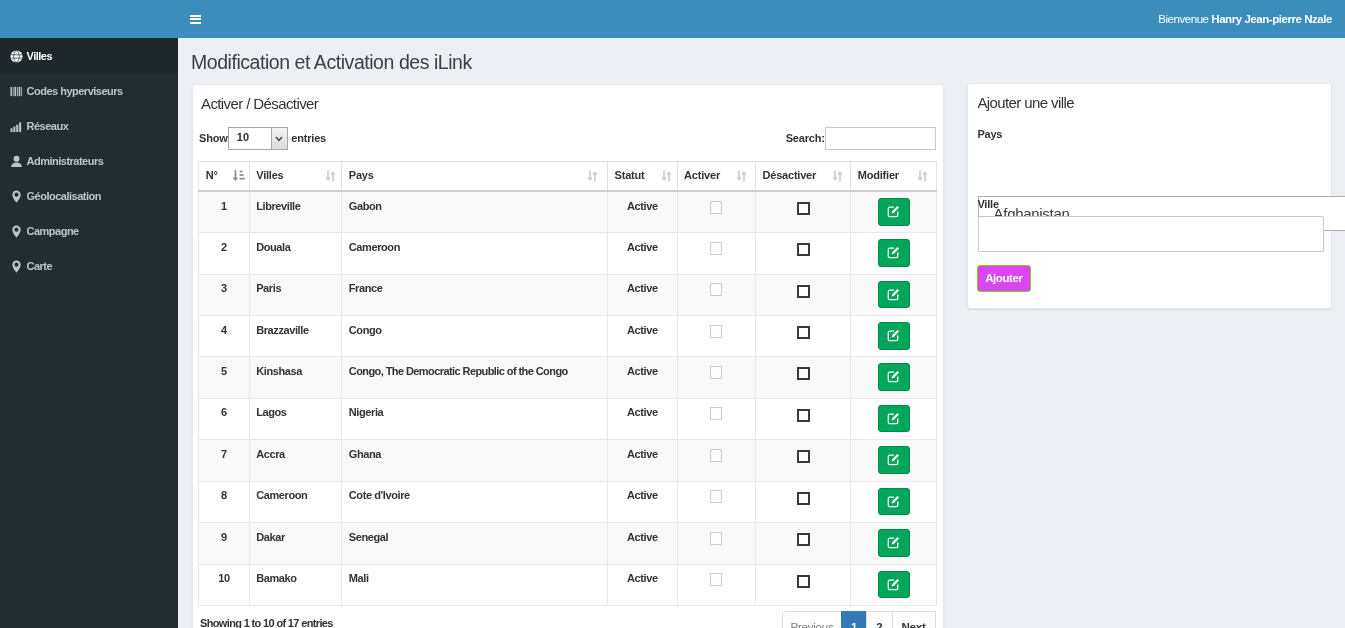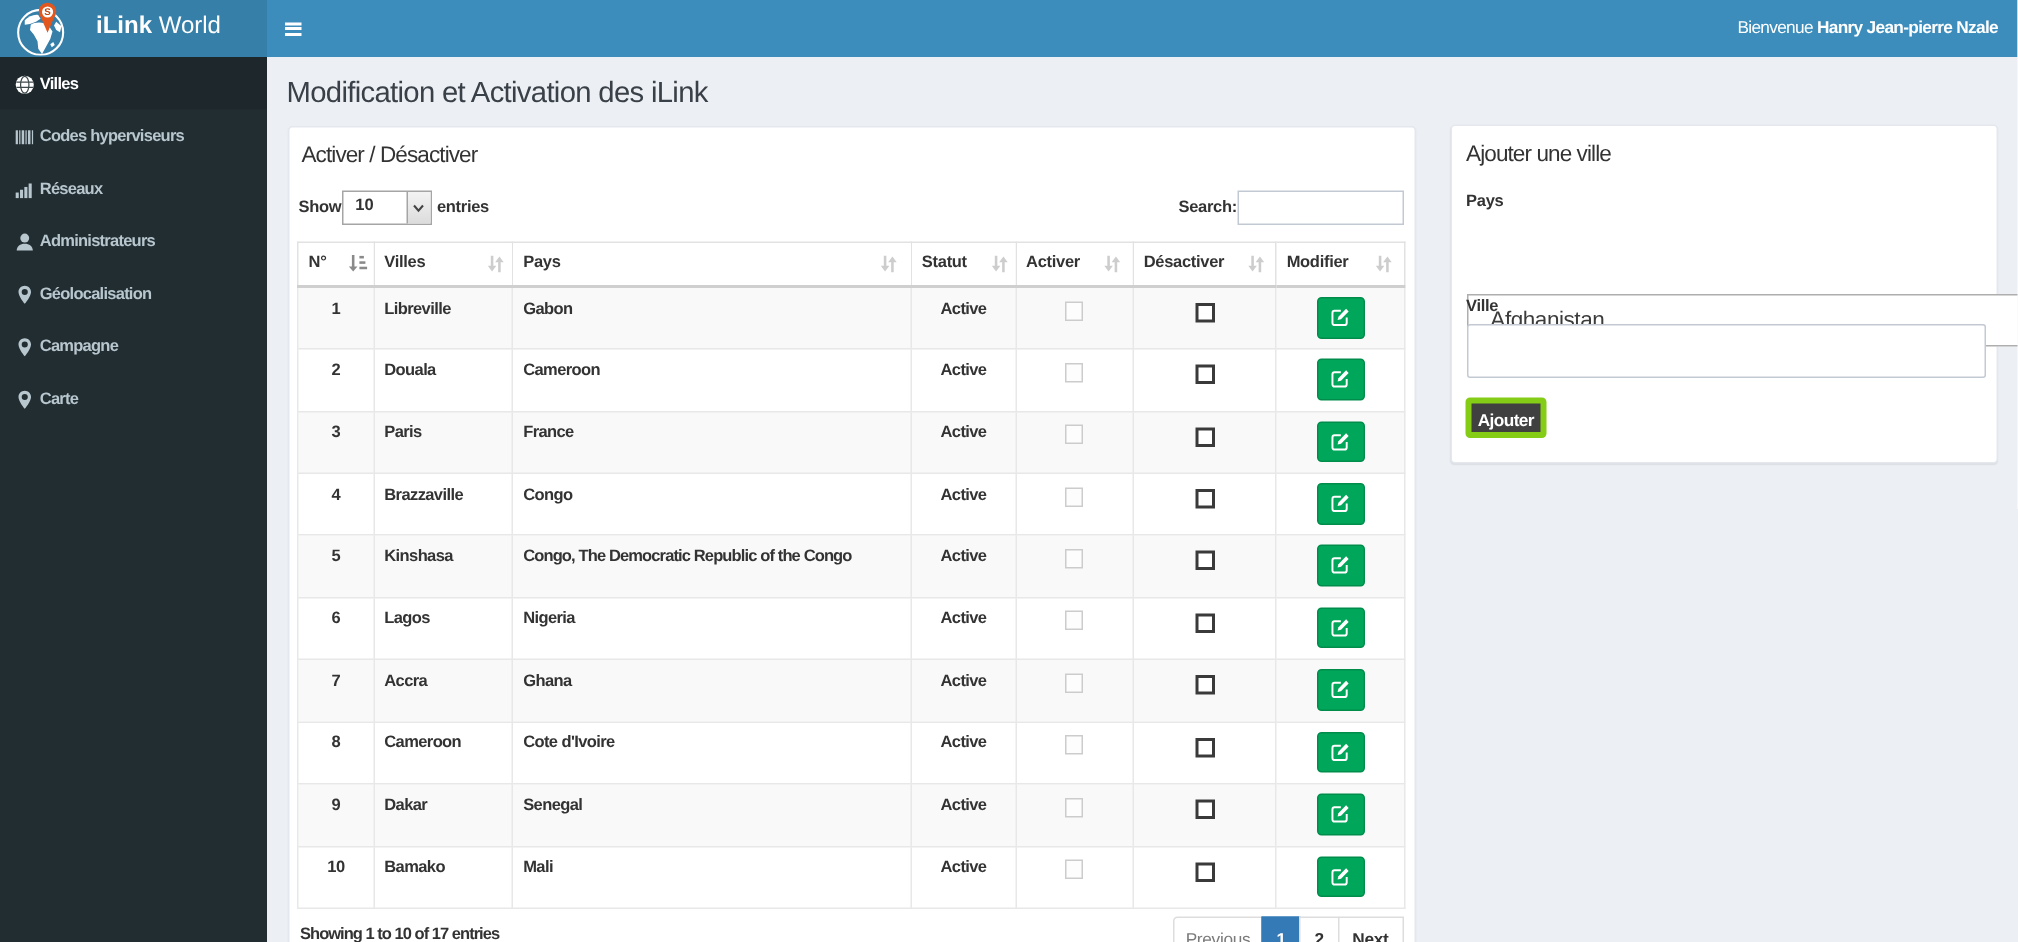--- a/index.html
+++ b/index.html
@@ -69,21 +69,21 @@
 .pbtn.next{width:44px;}
 
 
 .flabel{position:absolute;font-size:11px;font-weight:700;letter-spacing:-0.2px;color:#333;}
 .fsel{position:absolute;left:9.2px;top:63.3px;width:408px;height:35px;border:1px solid #aeaeae;background:#fff;margin-top:48px;}
 .fsel .txt{position:absolute;left:15px;top:8px;font-size:15px;letter-spacing:-0.3px;color:#3c3c3c;}
 .fsel .btn{position:absolute;right:1px;top:1px;bottom:1px;width:16px;border:1px solid #b5b5b5;
   background:linear-gradient(#f5f5f5,#d8d8d8);}
 .fsel .chev{position:absolute;right:4.5px;top:50%;margin-top:-3.5px;}
 .finput{position:absolute;left:9.2px;top:131.7px;width:346.3px;height:36.4px;border:1px solid #c3c9d2;background:#fff;border-radius:2px;}
-.fbtn{position:absolute;left:8.3px;top:180.4px;width:54.4px;height:27.7px;background:#404040;border:4px solid #84cc16;
+.fbtn{position:absolute;left:8.3px;top:180.4px;width:54.4px;height:27.7px;background:#d946ef;border:1px solid #84cc16;
   border-radius:3px;color:#fff;font-size:11.5px;font-weight:700;letter-spacing:-0.4px;text-align:center;line-height:25px;}
 </style>
 </head>
 <body>
 <div id="page">
 
   <div class="sidebar">
     <div class="mi active">
       <svg class="mic" viewBox="0 0 14 14">
           <circle cx="7" cy="7" r="6.5" fill="#fff"></circle>
@@ -141,33 +141,20 @@
     </div>
     <div class="mi">
       <svg class="mic" viewBox="0 0 14 14">
           <path fill-rule="evenodd" d="M7 .5C4.5.5 2.5 2.5 2.5 5c0 3.4 4.5 8.5 4.5 8.5S11.5 8.4 11.5 5C11.5 2.5 9.5.5 7 .5zM7 7.2A2.2 2.2 0 1 1 7 2.8a2.2 2.2 0 0 1 0 4.4z" fill="#b8c7ce"></path>
         </svg>
       <span class="mtx">Carte</span>
     </div>
   </div>
 
   <div class="navbar">
-    <div class="logo">
-      <svg style="position:absolute;left:7px;top:1px" width="38" height="36" viewBox="0 0 38 36">
-        <circle cx="20.1" cy="20.6" r="15" fill="none" stroke="#fff" stroke-width="1.4"></circle>
-        <path d="M9.5 12.5c2.5-2.5 6-4 9-3.5l1.5 2.5-3 2-4 1.5-3.5 0.5z" fill="#fff"></path>
-        <path d="M13.5 15.5c2-1.5 6-2 9-1l3.5 2.5 2 3-1.5 5-3 5.5-2.5 4.5-2.5-3.5-0.5-5-2.5-4.5-2.5-3z" fill="#fff"></path>
-        <path d="M30.5 13.5l3.5 3-1 4-2.5-1.5-1.5-3z" fill="#fff"></path>
-        <path d="M26.5 28.5l2-1.5 1 2-2 1.5z" fill="#fff"></path>
-        <path d="M24.7 0.9c-3.2 0-5.8 2.6-5.8 5.8 0 1.5 0.6 2.9 1.5 4.2l4.3 10 4.3-10c0.9-1.3 1.5-2.7 1.5-4.2 0-3.2-2.6-5.8-5.8-5.8z" fill="#e2571d"></path>
-        <circle cx="24.7" cy="7" r="3.7" fill="#fff"></circle>
-        <text x="24.7" y="9.3" font-size="6.5" font-weight="bold" fill="#c04a15" text-anchor="middle" font-family="Liberation Sans, sans-serif">S</text>
-      </svg>
-      <span class="ltxt"><b>iLink</b> World</span>
-    </div>
     <div class="burger">
         <div></div>
         <div></div>
         <div></div>
       </div>
     <div class="welcome">Bienvenue <b>Hanry Jean-pierre Nzale</b></div>
   </div>
 
   <div class="h1">Modification et Activation des iLink</div>
 

